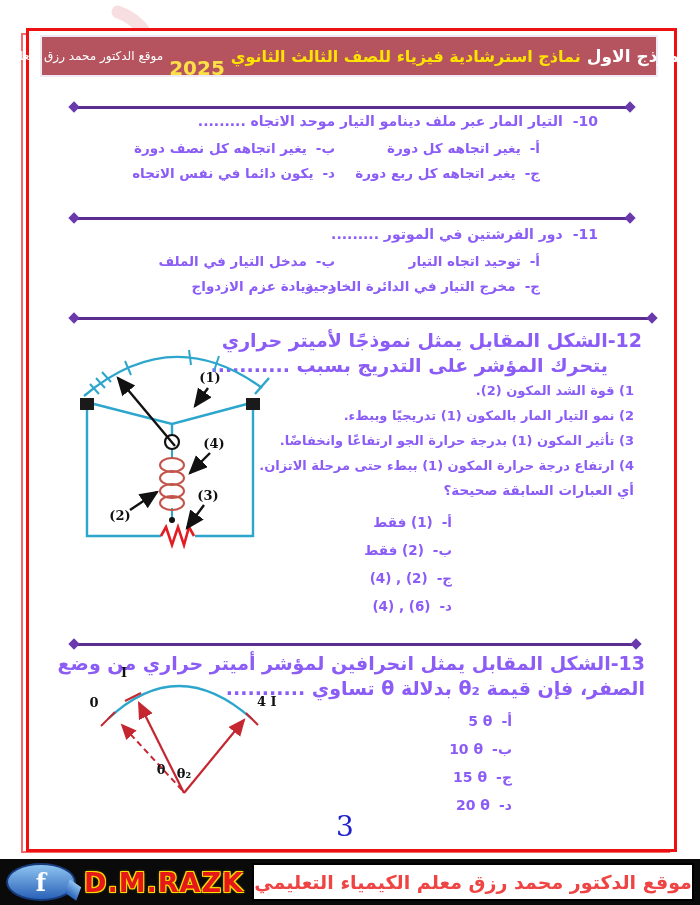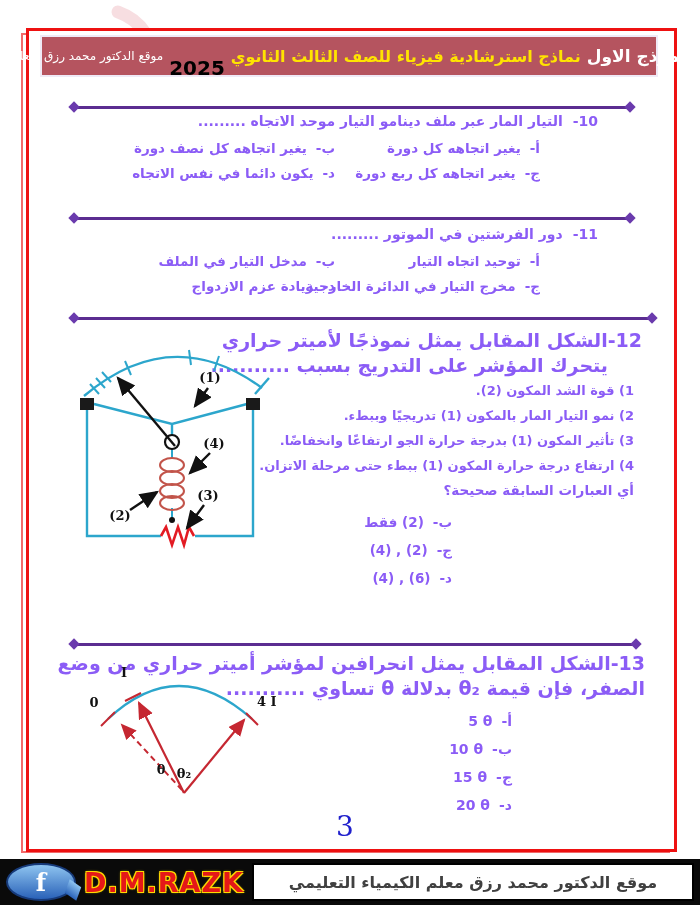--- a/index.html
+++ b/index.html
@@ -14,21 +14,21 @@
     border:3px solid #ee1111;background:#ffffff;}
   
   .header-bar{
     position:absolute;left:40px;top:35px;width:618px;height:42px;
     background:#b5545f;border:2px solid #efeaf6;box-sizing:border-box;
     display:flex;align-items:center;justify-content:center;
     direction:rtl;white-space:nowrap;gap:6px;
   }
   .hdr-w1{color:#ffffff;font-weight:bold;font-size:17px;}
   .hdr-y{color:#ffe400;font-weight:bold;font-size:16px;}
-  .hdr-year{color:#000000;font-weight:bold;font-size:20px;margin-top:23px;}
+  .hdr-year{color:#fde047;font-weight:bold;font-size:20px;margin-top:23px;}
   .hdr-w2{color:#ffffff;font-size:12px;}
   
   .sep{position:absolute;height:3px;background:#5b2d91;}
   .sep::before,.sep::after{content:"";position:absolute;width:8px;height:8px;
     background:#6a3aad;transform:rotate(45deg);top:-3px;}
   .sep::before{left:-4px;}
   .sep::after{right:-4px;}
   
   .q{position:absolute;direction:rtl;color:#8b5cf6;text-align:right;}
   .q-head{font-size:14px;font-weight:bold;white-space:nowrap;}
@@ -64,21 +64,21 @@
   .fb{width:66px;height:34px;border-radius:50%;flex:0 0 auto;position:relative;
     background:linear-gradient(#8ec4f0,#2a62b8);border:2px solid #163a7a;
     display:flex;align-items:center;justify-content:center;}
   .fb::after{content:"";position:absolute;right:-6px;bottom:2px;width:14px;height:14px;
     background:linear-gradient(#8ec4f0,#2a62b8);transform:rotate(35deg) skew(15deg);}
   .fb-f{color:#ffffff;font-weight:bold;font-size:24px;font-family:"DejaVu Serif",serif;}
   .brand{flex:0 0 auto;font-size:27px;font-weight:bold;color:#e41818;letter-spacing:1px;
     text-shadow:1px 1px 0 #ffd900,-1px -1px 0 #ffd900,1px -1px 0 #ffd900,-1px 1px 0 #ffd900,0 0 3px #ffd900;}
   .footer-site{flex:1 1 auto;background:#ffffff;border:2px solid #000000;height:34px;
     display:flex;align-items:center;justify-content:center;direction:rtl;overflow:hidden;}
-  .footer-site span{color:#404040;font-weight:bold;font-size:16px;white-space:nowrap;}
+  .footer-site span{color:#ef4444;font-weight:bold;font-size:19px;white-space:nowrap;}
 </style>
 </head>
 <body>
 
 
 
 
 <div class="wm wm-ar">موقع الدكتور محمد رزق</div>
 <div class="wm wm-brand">D.M.RAZK</div>
 <svg class="wm-swirl" width="170" height="170" viewBox="0 0 170 170">
@@ -135,20 +135,21 @@
   <div class="q12-line">
     <span class="q-num">12-</span><span>الشكل المقابل يمثل نموذجًا لأميتر حراري</span>
   </div>
   <div class="q12-line indent1">يتحرك المؤشر على التدريج بسبب ...........</div>
   <div class="st">1) قوة الشد المكون (2).</div>
   <div class="st">2) نمو التيار المار بالمكون (1) تدريجيًا وببطء.</div>
   <div class="st">3) تأثير المكون (1) بدرجة حرارة الجو ارتفاعًا وانخفاضًا.</div>
   <div class="st">4) ارتفاع درجة حرارة المكون (1) ببطء حتى مرحلة الاتزان.</div>
   <div class="prompt">أي العبارات السابقة صحيحة؟</div>
   <div class="opts-col">
+    <div class="opt"><span class="letter">أ-</span><span>(1) فقط</span></div>
     <div class="opt"><span class="letter">ب-</span><span>(2) فقط</span></div>
     <div class="opt"><span class="letter">ج-</span><span>(2) , (4)</span></div>
     <div class="opt"><span class="letter">د-</span><span>(6) , (4)</span></div>
   </div>
 </div>
 
 
 <svg class="fig" style="left:58px;top:332px;" width="228" height="222" viewBox="0 0 228 222">
   <defs>
     <marker id="ab" markerWidth="9" markerHeight="8" refX="7" refY="3.5" orient="auto">

